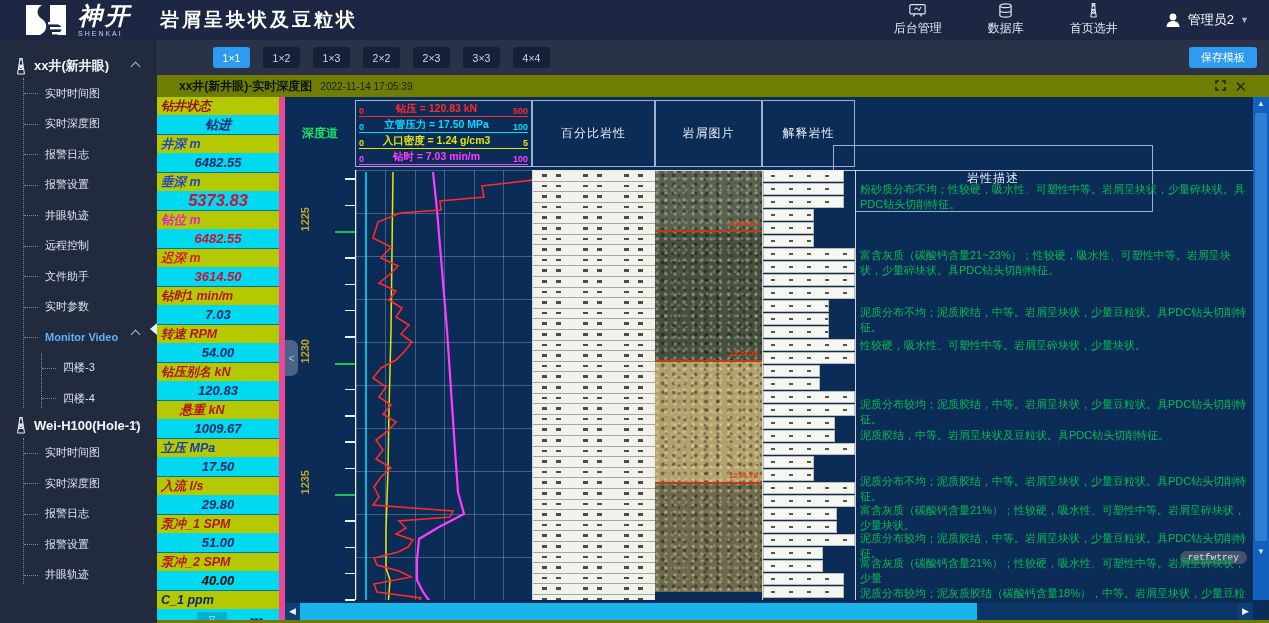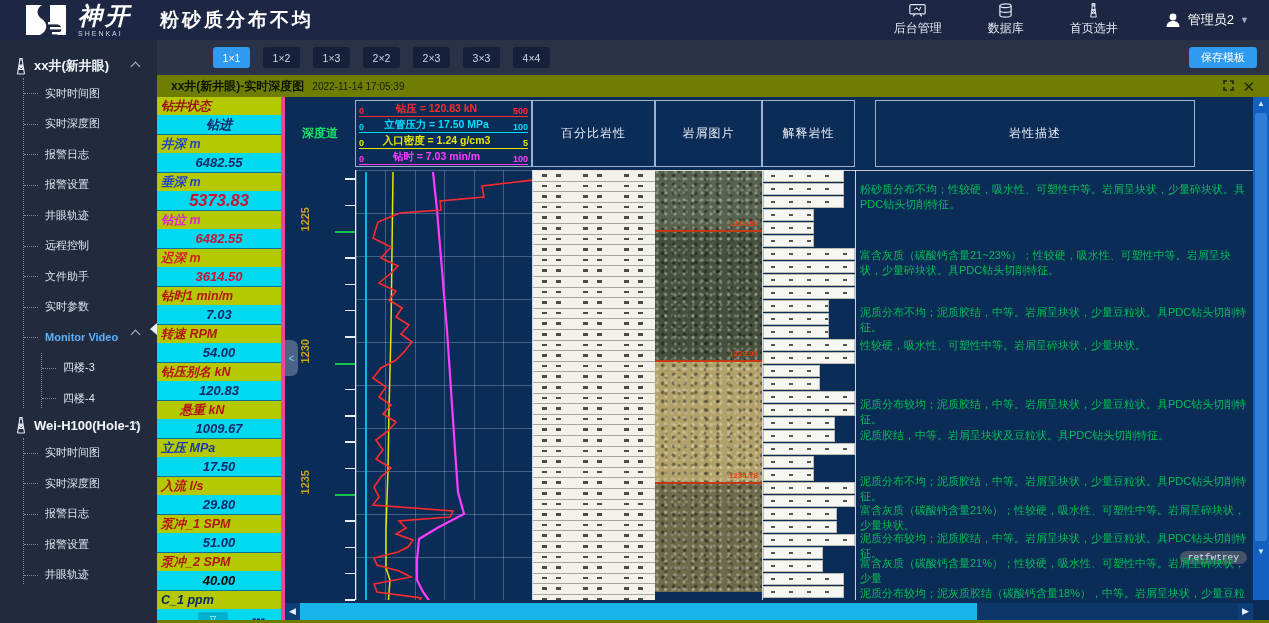--- a/index.html
+++ b/index.html
@@ -36,29 +36,29 @@
 
   
   .main { position:absolute; left:157px; top:40px; width:1112px; height:583px; background:#2a3248; }
   .toolbar { position:absolute; left:0; top:0; width:100%; height:35px; display:flex; align-items:center; gap:13px; padding-left:56px; }
   .lbtn { width:37px; height:21px; border-radius:3px; background:#16203a; color:#cfd8ea; font-size:10.5px; display:flex; align-items:center; justify-content:center; cursor:pointer; }
   .lbtn.active { background:#2e9bf0; color:#fff; }
   .save-btn { position:absolute; right:12px; top:7px; height:21px; padding:0 12px; border-radius:3px; background:#2e9bf0; color:#fff; font-size:11px; display:flex; align-items:center; cursor:pointer; }
 
   
   .panel { position:absolute; left:0; top:35px; width:1112px; height:548px; border-bottom:3px solid #6f7d03; }
-  .ptitle { position:absolute; left:0; top:0; width:100%; height:22px; background:#6f7d03; display:flex; align-items:center; padding:0 14px; gap:8px; }
+  .ptitle { position:absolute; left:0; top:0; width:100%; height:22px; background:#6f7d03; display:flex; align-items:center; padding:0 22px; gap:8px; }
   .ptitle .t { color:#0c1502; font-size:12px; font-weight:bold; }
   .ptitle .ts { color:#17200a; font-size:10px; }
   .ptitle .sp { flex:1; }
   .pt-ic { color:#1c2608; font-size:13px; cursor:pointer; line-height:1; }
   .pbody { position:absolute; left:0; top:22px; width:1112px; height:523px; background:#0c2c58; }
 
   
-  .params { position:absolute; left:0; top:0; width:128px; height:523px; overflow:hidden; border-right:4px solid #ec4899; }
+  .params { position:absolute; left:0; top:0; width:128px; height:523px; overflow:hidden; border-right:6px solid #ec4899; }
   .prow { border-bottom:1px solid #0b6f9e; }
   .plab { height:18px; line-height:18px; background:#b5c900; font-size:12.5px; font-weight:bold; font-style:italic; padding-left:4px; white-space:nowrap; }
   .pval { height:19px; line-height:19px; background:#00d9ef; font-size:13px; font-weight:bold; font-style:italic; text-align:center; position:relative; }
   .pval.big { font-size:16.5px; }
   .pval .dd { position:absolute; left:50%; transform:translateX(-70%); top:3px; width:30px; height:13px; background:#00b2cf; border-radius:2px; color:#e8fbff; font-size:8px; line-height:13px; text-align:center; cursor:pointer; }
   .pval.hasdd { text-align:right; padding-right:16px; }
 
   
   .ptab { position:absolute; left:128px; top:243px; width:13px; height:36px; background:rgba(125,145,175,.55); border-radius:0 7px 7px 0; color:#7fd8ff; font-size:10px; display:flex; align-items:center; justify-content:center; cursor:pointer; z-index:5; }
 
@@ -140,21 +140,21 @@
         <path d="M26 1 h16 v30 h-9 c7 -5 7 -11 -7 -13 Z" fill="#fff"></path>
         <rect x="24" y="18" width="18" height="2.4" fill="#fff"></rect>
         <rect x="26" y="23" width="16" height="2.4" fill="#fff"></rect>
         <rect x="28" y="28" width="14" height="2.4" fill="#fff"></rect>
       </svg>
       <div class="brand-col">
         <span class="brand-cn">神开</span>
         <span class="brand-en">SHENKAI</span>
       </div>
     </div>
-    <div class="app-title">粉砂质分布不均</div>
+    <div class="app-title">岩屑呈块状及豆粒状</div>
     <div class="nav-right">
       <div class="nav-item">
         <svg viewBox="0 0 20 16">
             <rect x="1" y="1" width="18" height="11" rx="1.5" fill="none" stroke="#dfe6f2" stroke-width="1.4"></rect>
             <path d="M7 12 l-2 3 M13 12 l2 3" stroke="#dfe6f2" stroke-width="1.4"></path>
             <path d="M6 7 l3 -2 3 3 2 -4" stroke="#dfe6f2" stroke-width="1.2" fill="none"></path>
           </svg>
         <span>后台管理</span>
       </div>
       <div class="nav-item">
@@ -336,21 +336,21 @@
               </div>
               <div class="lrow" style="color: rgb(255, 60, 255); border-color: rgb(255, 60, 255);">
                 <span class="mn">0</span>
                 <span class="mid">钻时 = 7.03 min/m</span>
                 <span class="mx">100</span>
               </div>
             </div>
           <div class="hbox" style="left:247px;width:123px;">百分比岩性</div>
           <div class="hbox" style="left:370px;width:107px;">岩屑图片</div>
           <div class="hbox" style="left:477px;width:93px;">解释岩性</div>
-          <div class="hbox" style="left:590px;width:320px;">岩性描述</div>
+          <div class="hbox" style="left:548px;width:320px;margin-top:45px;">岩性描述</div>
 
           <div class="plot-top-line"></div>
           <div id="ticks"></div>
           <div class="curvetrack"></div>
           <svg class="curves" id="curveSvg" width="177" height="430" viewBox="355 170 177 430">
               <polyline points="366,172 366,606" fill="none" stroke="#00dcff" stroke-width="1.6"></polyline>
               <polyline points="393,172 392,250 391,330 389,410 388,470 386,530 386,568 390,580 388,606" fill="none" stroke="#e6e600" stroke-width="1.5"></polyline>
               <polyline points="433,172 437,210 442,270 447,330 451,390 455,450 458,492 464,514 439,527 419,539 417,560 417,580 423,592 433,606" fill="none" stroke="#ff3cff" stroke-width="2.2"></polyline>
               <polyline points="535,172 533,180 482,186 484,197 440,201 441,210 400,213 378,222 373,238 391,247 381,258 398,266 389,275 379,283 396,291 389,300 402,308 396,317 409,325 401,334 412,342 404,352 396,360 381,368 373,378 386,387 379,397 391,405 383,414 396,422 388,431 376,440 383,450 376,459 391,468 381,477 374,487 379,497 373,505 453,511 450,517 399,521 406,528 396,534 413,540 408,547 398,552 374,558 377,565 399,571 411,577 374,584 377,592 421,598 416,606" fill="none" stroke="#ff2a2a" stroke-width="1.6"></polyline>
             </svg>

